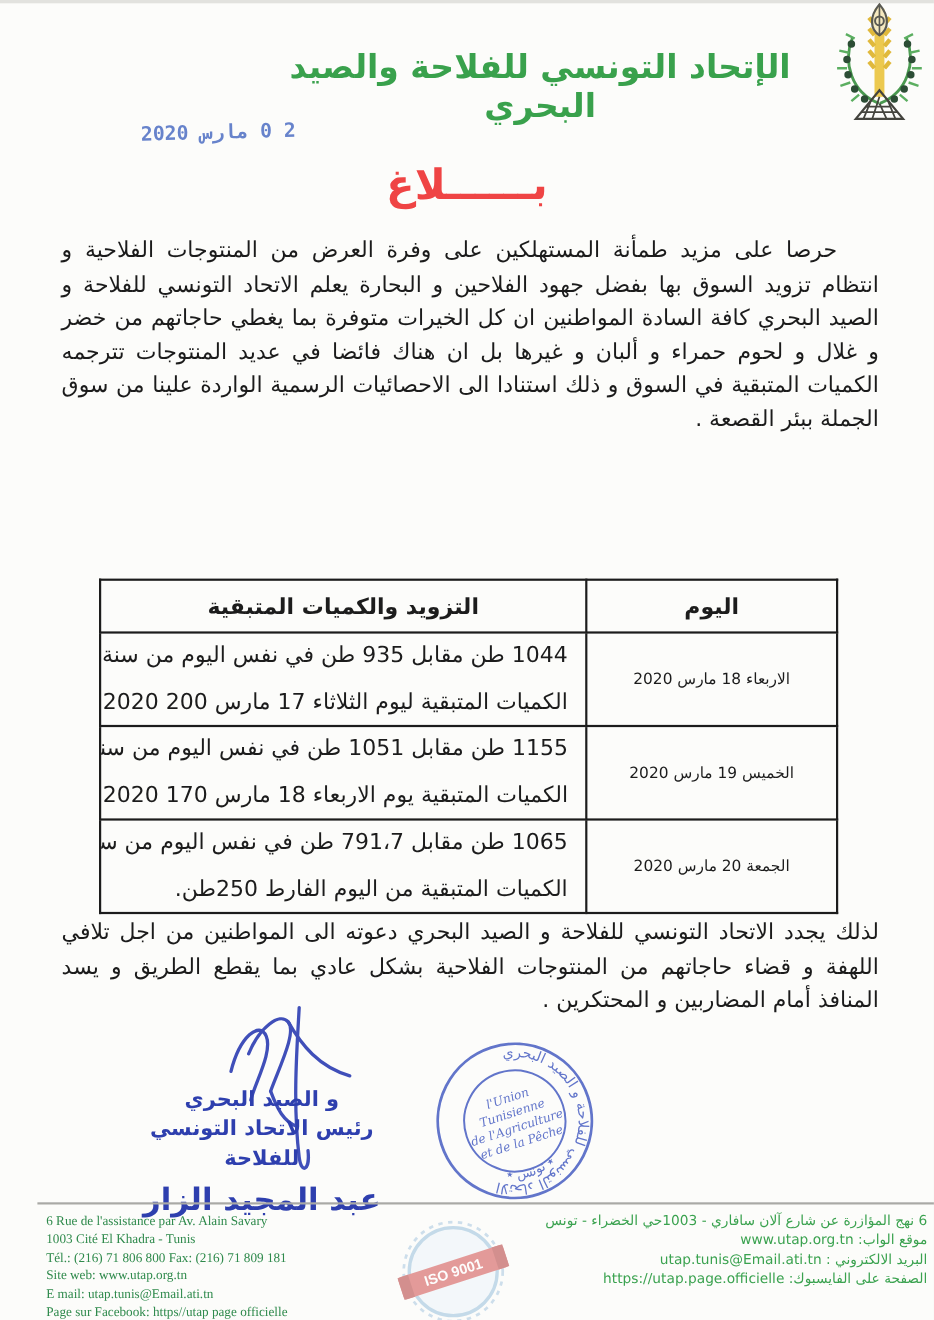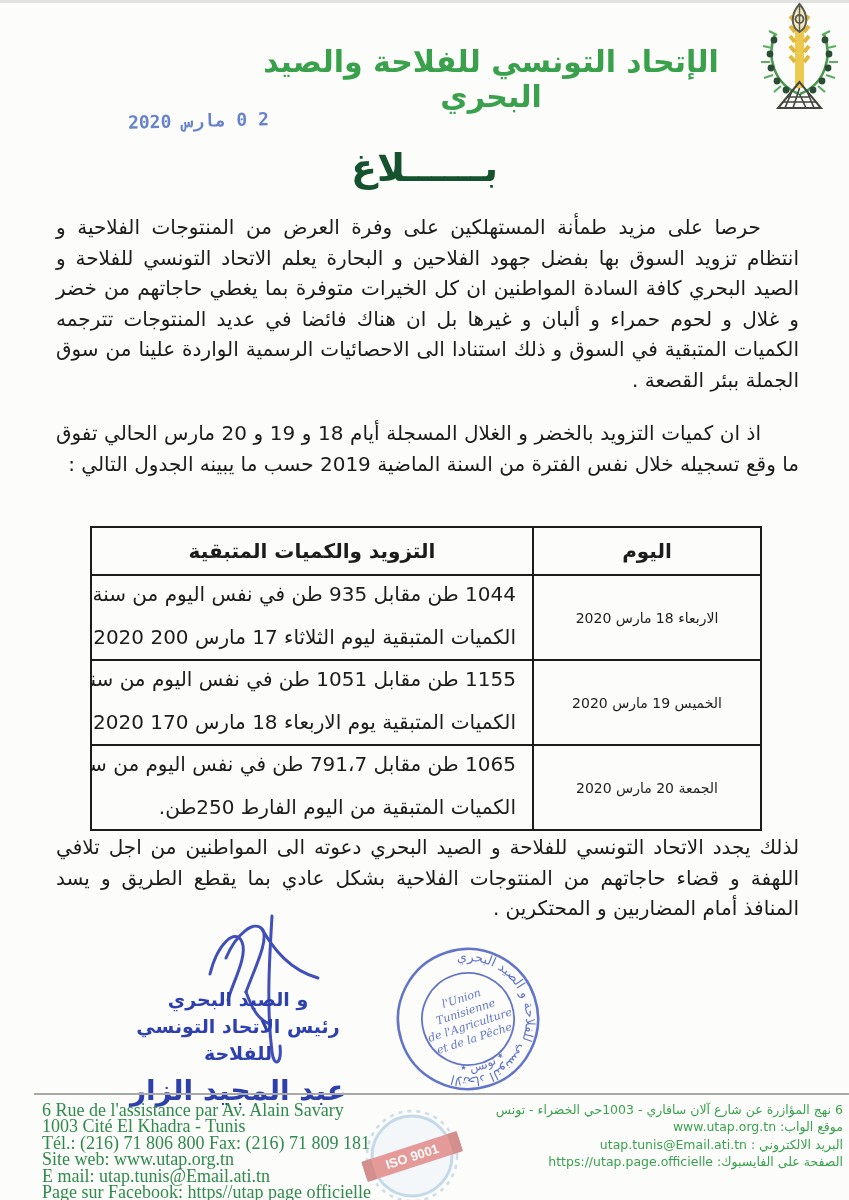--- a/index.html
+++ b/index.html
@@ -19,21 +19,21 @@
   
   .date-stamp{
     position:absolute;top:110px;left:128px;direction:rtl;
     color:#5b79c8;font-size:18px;font-weight:bold;letter-spacing:2px;
     transform:rotate(-1.5deg);opacity:.92;font-family:"DejaVu Sans Mono",monospace;
   }
 
   
   .doc-title{
     position:absolute;top:146px;left:0;width:100%;text-align:center;
-    font-size:38px;font-weight:bold;color:#14532d;
+    font-size:38px;font-weight:bold;color:#ef4444;
   }
 
   
   .para{
     position:absolute;left:56px;right:50px;direction:rtl;
     text-align:justify;font-size:20px;line-height:30.5px;color:#1b1b1b;
   }
   .p1{top:212px;text-indent:38px;}
   .p2{top:418px;text-indent:38px;}
   .closing{top:832px;}
@@ -65,21 +65,21 @@
     direction:rtl;color:#2e3fae;
   }
   .sig-role{font-size:19px;font-weight:bold;line-height:27px;}
   .sig-name{margin-top:7px;font-size:28px;font-weight:bold;letter-spacing:1px;}
   .round-stamp{position:absolute;top:944px;left:386px;width:164px;height:150px;opacity:.88;}
 
   
   .footer-divider{position:absolute;top:1093px;left:34px;width:815px;height:2px;background:#a9a9a5;}
   .footer-fr{
     position:absolute;top:1102px;left:42px;color:#2f8a4c;
-    font-family:"Liberation Serif",serif;font-size:18px;line-height:16.4px;
+    font-family:"Liberation Serif",serif;font-size:12px;line-height:16.4px;
   }
   .footer-ar{
     position:absolute;top:1101px;right:6px;direction:rtl;text-align:right;
     color:#3aa24f;font-size:12.5px;line-height:17.3px;
   }
   .iso-badge{position:absolute;top:1104px;left:350px;width:124px;height:108px;opacity:.6;}
 </style>
 </head>
 <body>
 
@@ -119,21 +119,20 @@
 
     <path d="M47.5 80 L26 106 L69 106 Z" fill="none" stroke="#44443e" stroke-width="2"></path>
     <path d="M40 89 L33 106 M47.5 86 L41 106 M55 89 L62 106 M47.5 92 L54 106 M35 95 L58 95 M31 100 L64 100" stroke="#44443e" stroke-width="1.6"></path>
   </svg>
 
   <div class="date-stamp">2 0 مارس 2020</div>
 
   <div class="doc-title">بــــــلاغ</div>
 
   <div class="para p1">حرصا على مزيد طمأنة المستهلكين على وفرة العرض من المنتوجات الفلاحية و انتظام تزويد السوق بها بفضل جهود الفلاحين و البحارة يعلم الاتحاد التونسي للفلاحة و الصيد البحري كافة السادة المواطنين ان كل الخيرات متوفرة بما يغطي حاجاتهم من خضر و غلال و لحوم حمراء و ألبان و غيرها بل ان هناك فائضا في عديد المنتوجات تترجمه الكميات المتبقية في السوق و ذلك استنادا الى الاحصائيات الرسمية الواردة علينا من سوق الجملة ببئر القصعة .</div>
-  <div class="para p2">اذ ان كميات التزويد بالخضر و الغلال المسجلة أيام 18 و 19 و 20 مارس الحالي تفوق ما وقع تسجيله خلال نفس الفترة من السنة الماضية 2019 حسب ما يبينه الجدول التالي :</div>
 
   <table class="data-table">
     <colgroup>
         <col class="col-day">
         <col>
       </colgroup>
     <tbody>
         <tr>
       <th>اليوم</th>
       <th>التزويد والكميات المتبقية</th>

